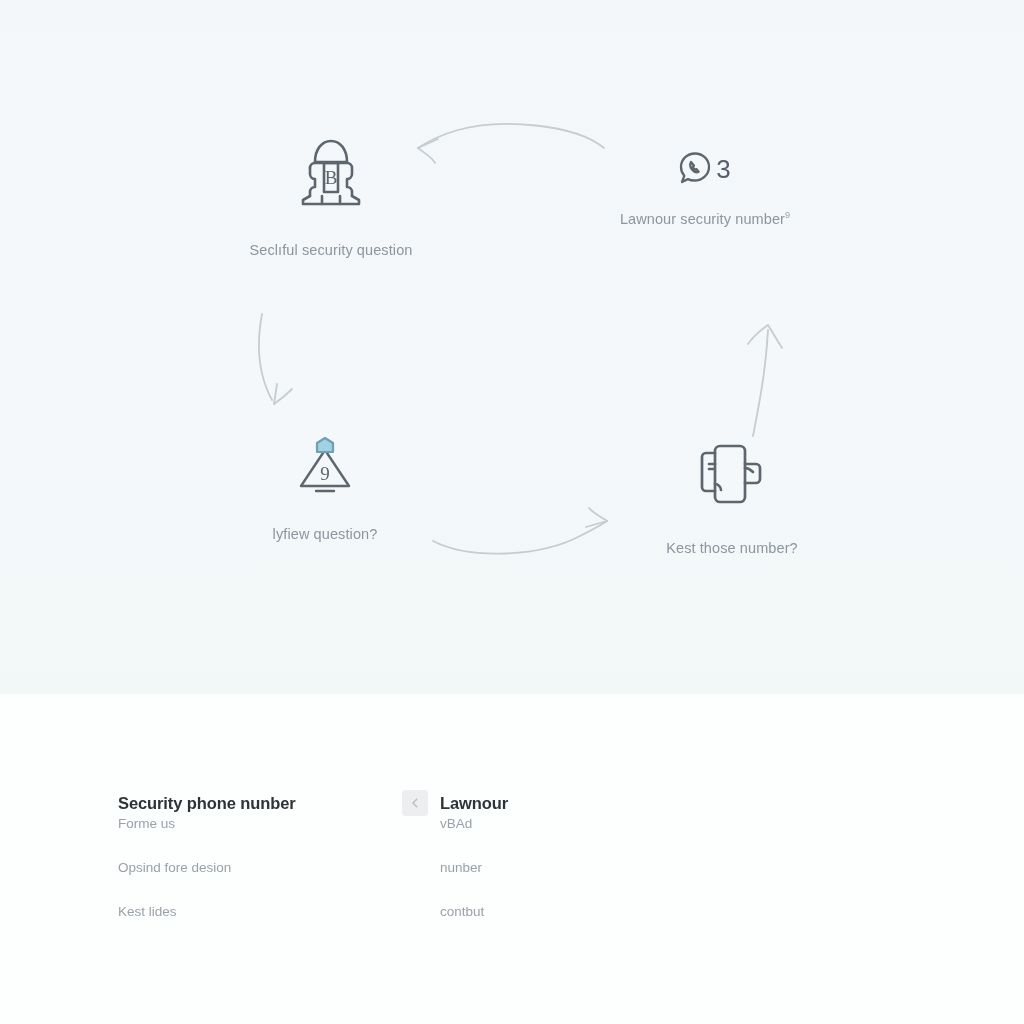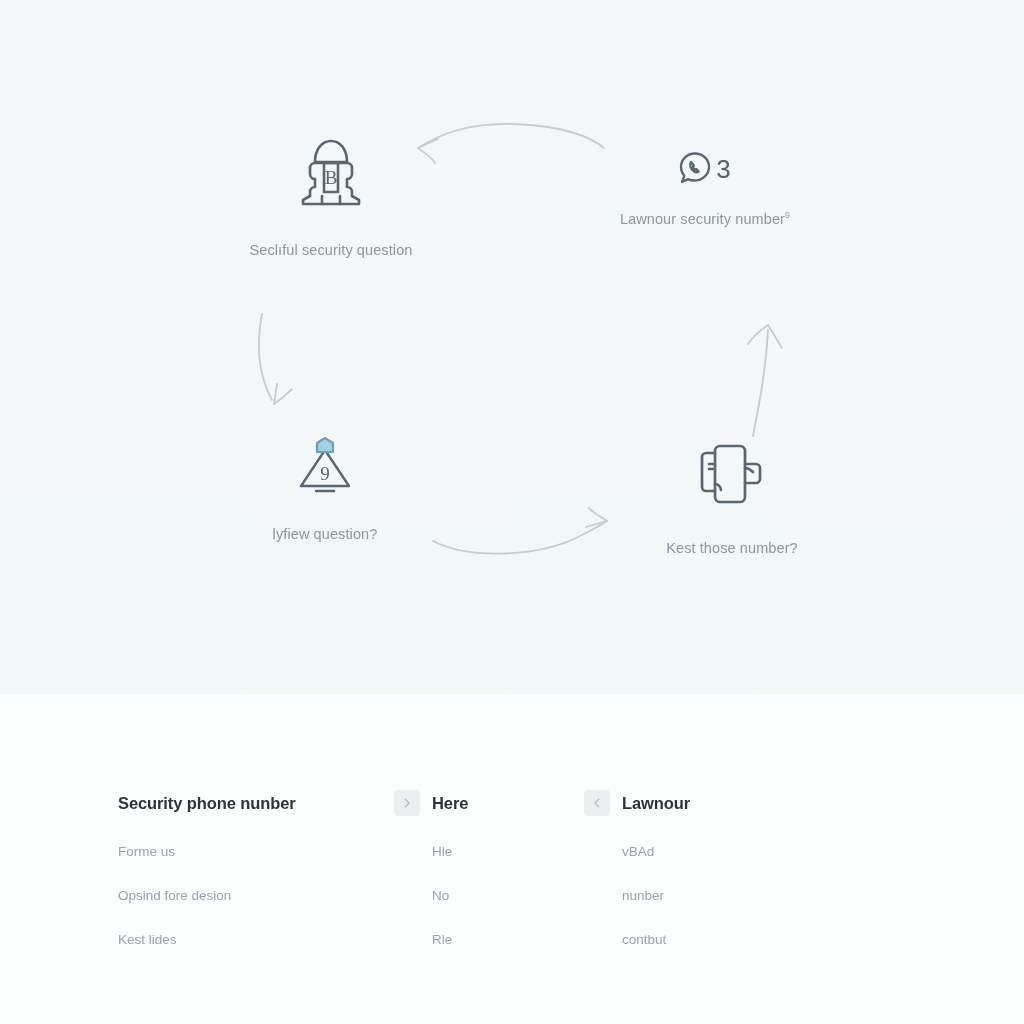--- a/index.html
+++ b/index.html
@@ -96,21 +96,21 @@
     width: 1024px;
     height: 330px;
     background: #fdfefe;
   }
 
   #links-grid {
     position: absolute;
     left: 118px;
     top: 96px;
     display: flex;
-    gap: 0;
+    gap: 8px;
   }
 
   .link-col { position: relative; }
   #col-0 { width: 276px; }
   #col-1 { width: 190px; }
   #col-2 { width: 220px; }
 
   .col-head {
     display: flex;
     align-items: center;
@@ -132,21 +132,21 @@
   .nav-btn svg { display: block; }
 
   .col-title {
     font-size: 16.5px;
     font-weight: bold;
     color: #2e3338;
     white-space: nowrap;
     letter-spacing: -0.1px;
   }
 
-  .col-items { margin-top: 28px; }
+  .col-items { }
 
   .col-item {
     font-size: 13.5px;
     color: #9aa2a8;
     margin-bottom: 29px;
     white-space: nowrap;
   }
 
   #col-1 .col-items, #col-2 .col-items { margin-left: 38px; }
 </style>
@@ -258,35 +258,20 @@
         <div class="col-head">
           <span class="col-title">Security phone nunber</span>
         </div>
         <div class="col-items">
           <div class="col-item">Forme us</div>
           <div class="col-item">Opsind fore desion</div>
           <div class="col-item">Kest lides</div>
         </div>
       </div>
 
-      <div class="link-col" id="col-1">
-        <div class="col-head">
-          <span class="nav-btn">
-            <svg width="12" height="12" viewBox="0 0 12 12">
-              <path d="M4.3,2.2 L8.1,6 L4.3,9.8" fill="none" stroke="#b9bfc4" stroke-width="1.5" stroke-linecap="round" stroke-linejoin="round"></path>
-            </svg>
-          </span>
-          <span class="col-title">Here</span>
-        </div>
-        <div class="col-items">
-          <div class="col-item">Hle</div>
-          <div class="col-item">No</div>
-          <div class="col-item">Rle</div>
-        </div>
-      </div>
 
       <div class="link-col" id="col-2">
         <div class="col-head">
           <span class="nav-btn">
             <svg width="12" height="12" viewBox="0 0 12 12">
               <path d="M7.7,2.2 L3.9,6 L7.7,9.8" fill="none" stroke="#b9bfc4" stroke-width="1.5" stroke-linecap="round" stroke-linejoin="round"></path>
             </svg>
           </span>
           <span class="col-title">Lawnour</span>
         </div>

